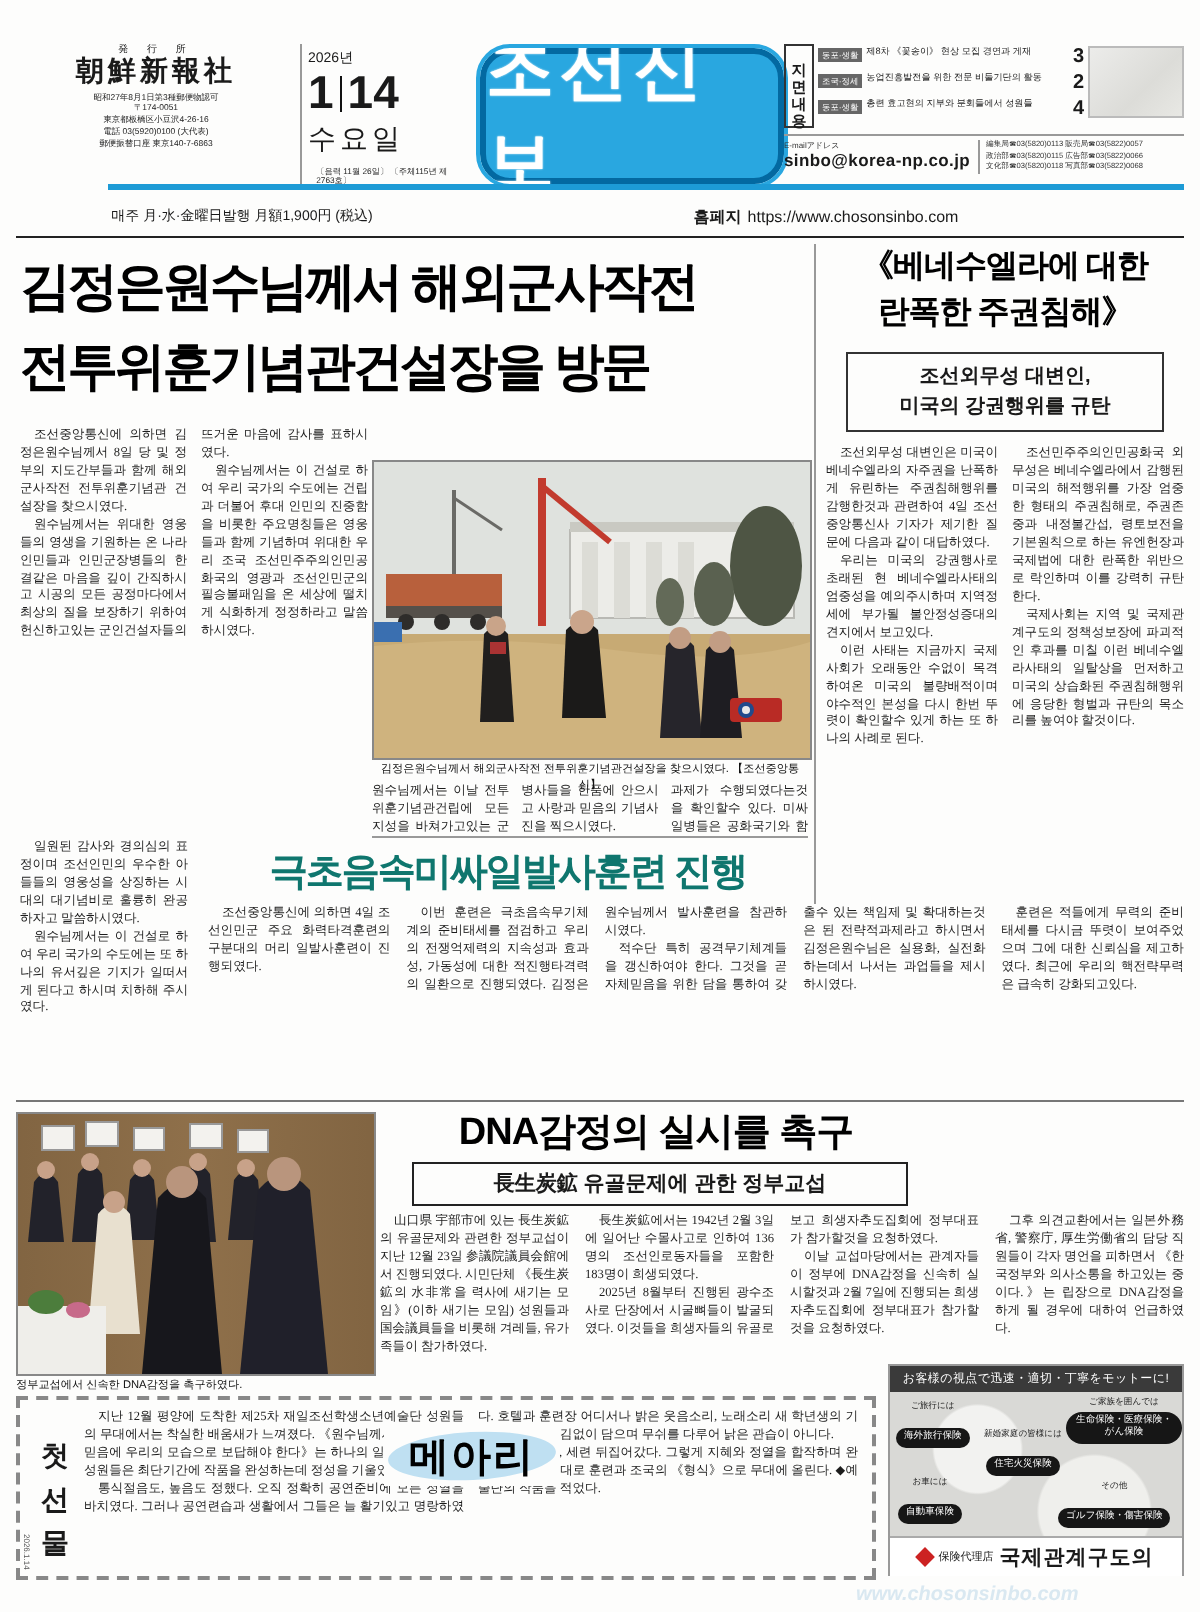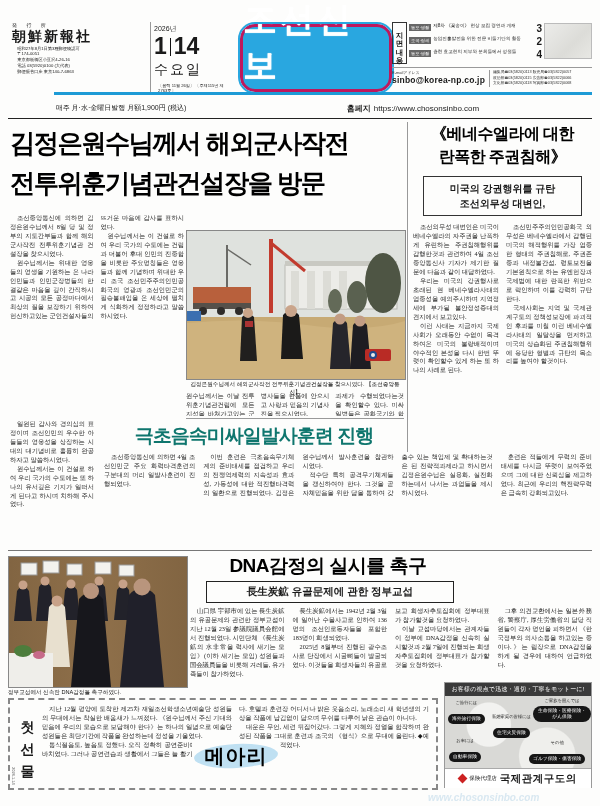--- a/index.html
+++ b/index.html
@@ -2,33 +2,33 @@
 <html><head>
 <meta charset="utf-8">
 <style>
   html,body{margin:0;padding:0;background:#e9e9e7;}
   .page{position:relative;width:600px;height:806px;background:#fdfdfc;margin:0 auto;
         font-family:"Liberation Sans",sans-serif;color:#1a1a1a;overflow:hidden;}
   .abs{position:absolute;}
   .serif{font-family:"Liberation Serif","DejaVu Serif",serif;}
 
   
-  .pubbox{left:12px;top:22px;width:132px;height:68px;text-align:left;line-height:1.25;}
+  .pubbox{left:12px;top:22px;width:132px;height:68px;text-align:center;line-height:1.25;}
   .pub-role{font-size:5px;letter-spacing:4px;}
   .pub-name{font-size:14px;font-weight:bold;letter-spacing:2px;}
   .pub-small{font-size:4.6px;color:#222;transform:scale(.92);transform-origin:center;}
   .vline{width:1px;background:#999;}
   .datebox{left:154px;top:22px;width:82px;height:70px;}
   .d-year{font-size:7px;margin-top:2px;}
   .d-day{font-size:23px;font-weight:bold;letter-spacing:0;line-height:1;margin-top:1px;}
   .d-day .bar{display:inline-block;width:1px;height:18px;background:#111;margin:0 3px;vertical-align:-2px;}
   .d-week{font-size:14px;margin-top:3px;letter-spacing:2px;}
   .d-lunar{font-size:4.6px;margin-top:4px;color:#222;transform:scale(.9);}
-  .logo{left:240px;top:24px;width:146px;height:62px;background:#29a7e0;border:3px solid #be185d;
-        outline:2px solid #29a7e0;border-radius:15px;display:flex;align-items:flex-end;justify-content:center;}
+  .logo{left:240px;top:24px;width:146px;height:62px;background:#29a7e0;border:3px solid #0369a1;
+        outline:2px solid #29a7e0;border-radius:15px;display:flex;align-items:center;justify-content:center;}
   .logo span{color:#fff;font-weight:900;font-size:34px;letter-spacing:3px;text-shadow:0 0 1px #fff;}
   .rightinfo{left:392px;top:22px;width:200px;height:72px;}
   .contents-wrap{display:flex;height:42px;}
   .contents-label{width:13px;border:1px solid #333;font-size:7.5px;font-weight:bold;
         writing-mode:vertical-rl;text-orientation:upright;text-align:center;letter-spacing:1px;line-height:13px;}
   .citems{flex:1;padding:1px 2px;}
   .citem{display:flex;align-items:flex-start;margin-bottom:2px;}
   .ctag{background:#666;color:#fff;font-size:4.2px;padding:1px 2px;white-space:nowrap;margin-right:2px;margin-top:1px;}
   .ctext{font-size:4.6px;line-height:1.25;flex:1;color:#222;}
   .cpage{font-size:10px;font-weight:bold;margin-left:2px;}
@@ -87,21 +87,21 @@
   .dnabody{left:190px;top:607px;width:402px;height:80px;}
 
   
   .echo{left:8px;top:698px;width:430px;height:92px;border:2px dashed #888;box-sizing:border-box;
         background:#fdfdfc;}
   .echo-inner{position:relative;width:100%;height:100%;padding:5px 7px;box-sizing:border-box;display:flex;}
   .echo-title{writing-mode:vertical-rl;text-orientation:upright;font-weight:bold;font-size:14px;
         letter-spacing:8px;width:20px;text-align:center;margin-right:5px;}
   .echo-text{flex:1;height:78px;}
   .echo-logo{position:absolute;left:182px;top:13px;width:88px;height:30px;background:#fdfdfc;
-        display:flex;align-items:center;justify-content:center;margin-top:28px;}
+        display:flex;align-items:center;justify-content:center;}
   .echo-blob{position:absolute;width:84px;height:24px;background:#bfe0f2;border-radius:50%;transform:rotate(-3deg);}
   .echo-logo span{position:relative;font-weight:900;font-size:20px;letter-spacing:1px;color:#000;}
   .echo-date{position:absolute;left:1px;bottom:3px;writing-mode:vertical-rl;font-size:4px;color:#555;}
 
   
   .ad{left:444px;top:682px;width:148px;height:106px;border:1px solid #999;box-sizing:border-box;
       background:radial-gradient(circle at 30% 40%,#f2f2f0 0 18%,transparent 19%),
                  radial-gradient(circle at 70% 70%,#efefec 0 22%,transparent 23%),#d9d9d6;}
   .ad-banner{height:13px;background:#3a3a3a;color:#fff;font-size:6px;display:flex;align-items:center;
       justify-content:center;white-space:nowrap;letter-spacing:.2px;}
@@ -257,22 +257,22 @@
   <div class="abs hline-mini"></div>
 
   <div class="abs vline vrule-ven"></div>
 
   <div class="abs ven">
     <div class="venhead serif">
       <div>《베네수엘라에 대한</div>
       <div>란폭한 주권침해》</div>
     </div>
     <div class="vensub">
+      <div>조선외무성 대변인,</div>
       <div>미국의 강권행위를 규탄</div>
-      <div>조선외무성 대변인,</div>
     </div>
     <div class="btxt c2 venbody">
       <p>조선외무성 대변인은 미국이 베네수엘라의 자주권을 난폭하게 유린하는 주권침해행위를 감행한것과 관련하여 4일 조선중앙통신사 기자가 제기한 질문에 다음과 같이 대답하였다.</p>
       <p>우리는 미국의 강권행사로 초래된 현 베네수엘라사태의 엄중성을 예의주시하며 지역정세에 부가될 불안정성증대의 견지에서 보고있다.</p>
       <p>이런 사태는 지금까지 국제사회가 오래동안 수없이 목격하여온 미국의 불량배적이며 야수적인 본성을 다시 한번 뚜렷이 확인할수 있게 하는 또 하나의 사례로 된다.</p>
       <p>조선민주주의인민공화국 외무성은 베네수엘라에서 감행된 미국의 해적행위를 가장 엄중한 형태의 주권침해로, 주권존중과 내정불간섭, 령토보전을 기본원칙으로 하는 유엔헌장과 국제법에 대한 란폭한 위반으로 락인하며 이를 강력히 규탄한다.</p>
       <p>국제사회는 지역 및 국제관계구도의 정책성보장에 파괴적인 후과를 미칠 이런 베네수엘라사태의 일탈상을 먼저하고 미국의 상습화된 주권침해행위에 응당한 형벌과 규탄의 목소리를 높여야 할것이다.</p>
     </div>
   </div>
 

